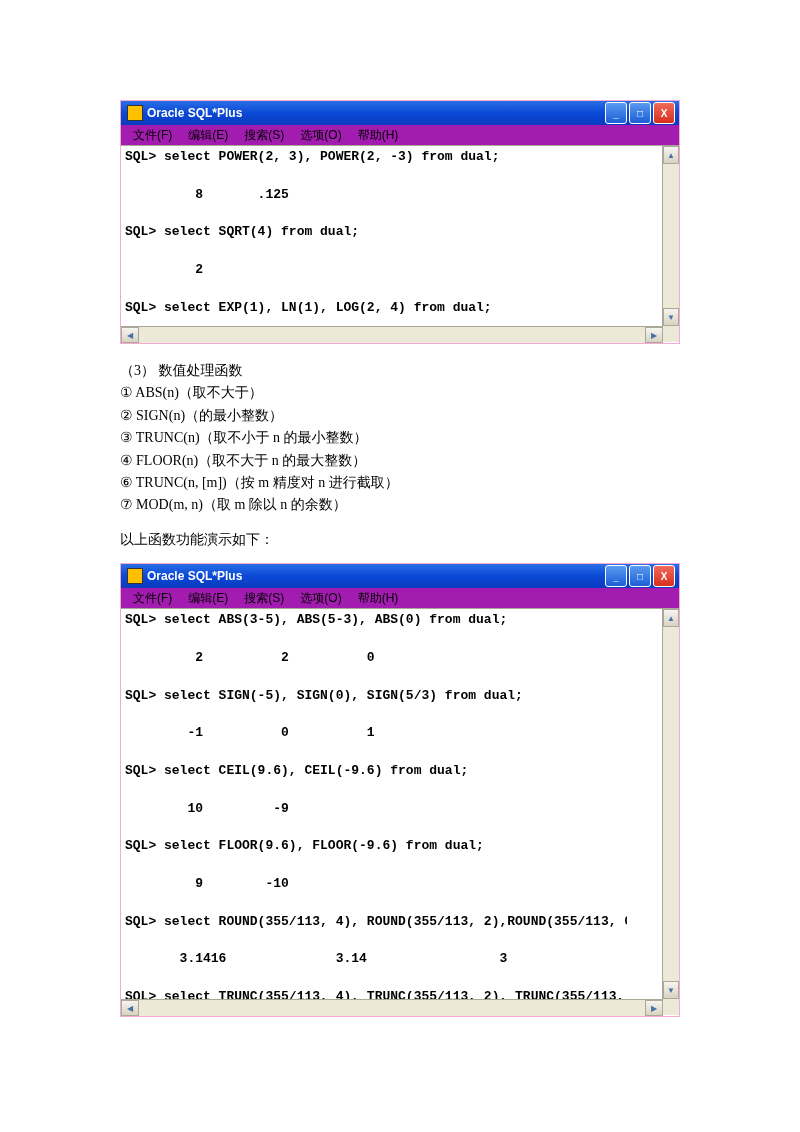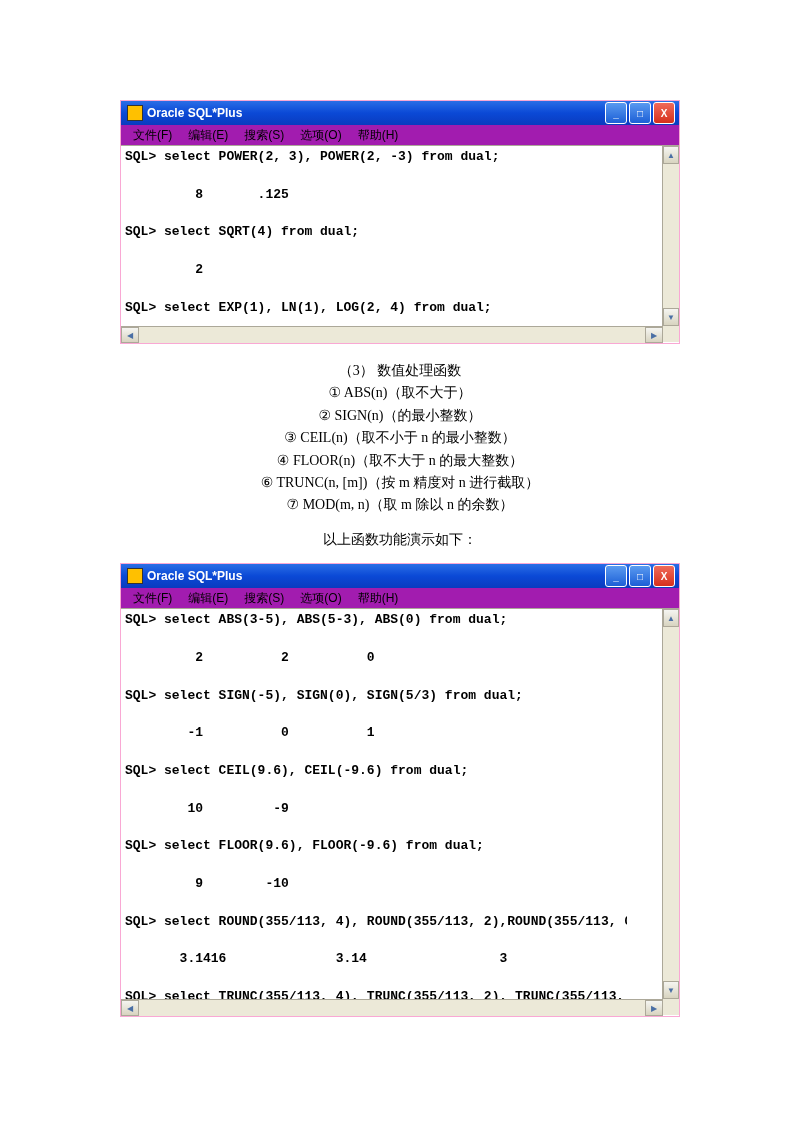--- a/index.html
+++ b/index.html
@@ -137,21 +137,20 @@
   .statusbar-corner {
     width: 16px;
     height: 16px;
     background: #ece9d8;
   }
   .tw1 .terminal-wrap { height: 180px; }
   .tw2 .terminal-wrap { height: 390px; gap: 35px; }
   .doc-text {
     margin: 12px 0;
     line-height: 1.6;
-    text-align: center;
   }
   .list-line {
     margin: 0;
     padding: 0;
   }
 </style>
 </head>
 <body>
 
 <div class="page">
@@ -199,21 +198,21 @@
         <div class="scroll-arrow-h">▶</div>
       </div>
       <div class="statusbar-corner"></div>
     </div>
   </div>
 
   <div class="doc-text">
     <p class="list-line">（3）  数值处理函数</p>
     <p class="list-line">①  ABS(n)（取不大于）</p>
     <p class="list-line">②  SIGN(n)（的最小整数）</p>
-    <p class="list-line">③  CEIL(n)（取不小于 n 的最小整数）</p>
+    <p class="list-line">③  TRUNC(n)（取不小于 n 的最小整数）</p>
     <p class="list-line">④  FLOOR(n)（取不大于 n 的最大整数）</p>
     <p class="list-line">⑥  TRUNC(n, [m])（按 m 精度对 n 进行截取）</p>
     <p class="list-line">⑦  MOD(m, n)（取 m 除以 n 的余数）</p>
   </div>
   <p class="doc-text">以上函数功能演示如下：</p>
 
   <div class="window tw2">
     <div class="titlebar">
       <div class="titlebar-left">
         <span class="title-icon"></span>

